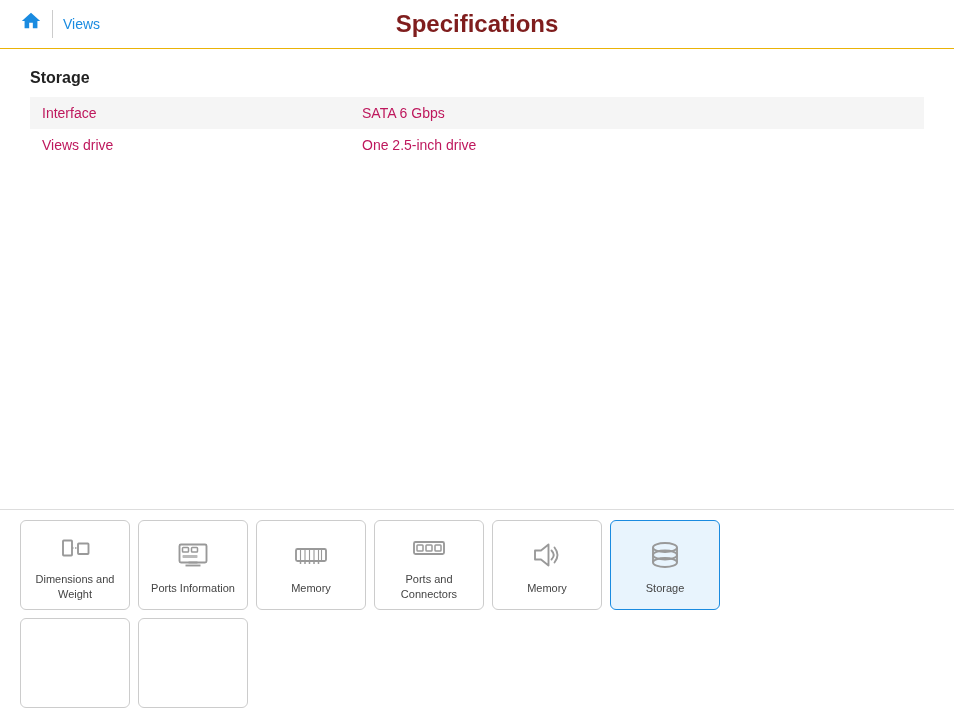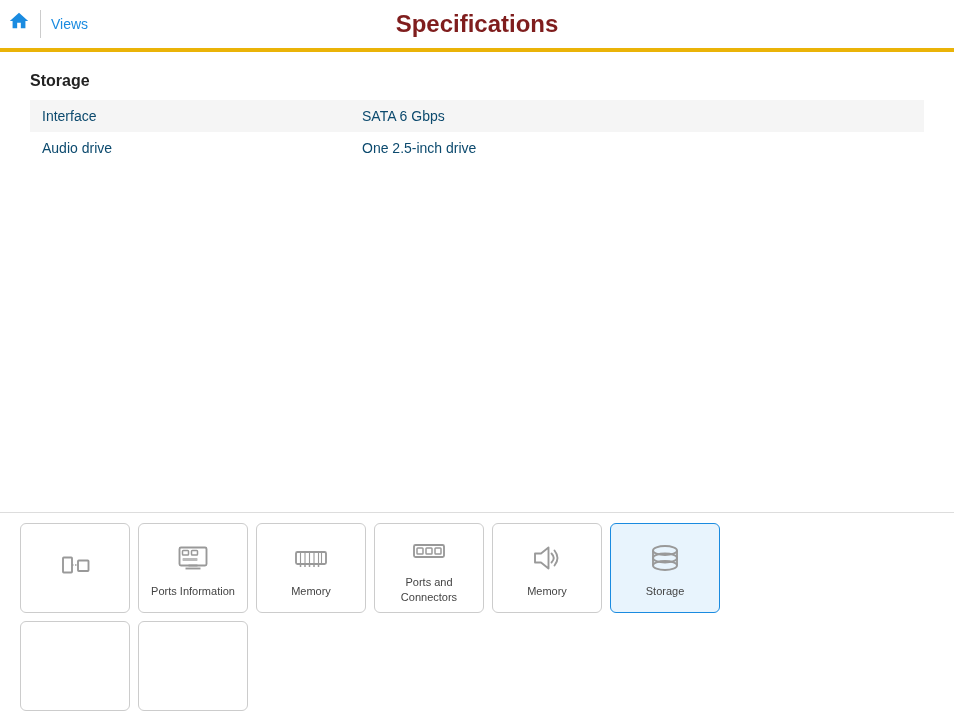--- a/index.html
+++ b/index.html
@@ -2,22 +2,22 @@
 <html><head>
   <meta charset="utf-8">
   <style>
     * { box-sizing: border-box; margin: 0; padding: 0; }
     body { font-family: Arial, sans-serif; background: #fff; color: #333; font-size: 14px; }
 
     
     .header {
       display: flex;
       align-items: center;
-      padding: 10px 8px;
-      border-bottom: 4px solid #eab308;
+      padding: 10px 20px;
+      border-bottom: 1px solid #eab308;
       position: relative;
     }
     .header-left {
       display: flex;
       align-items: center;
       gap: 10px;
     }
     .home-icon {
       color: #1a8be0;
       font-size: 22px;
@@ -58,21 +58,21 @@
       border-collapse: collapse;
     }
     .spec-table tr:nth-child(odd) {
       background: #f5f5f5;
     }
     .spec-table tr:nth-child(even) {
       background: #fff;
     }
     .spec-table td {
       padding: 8px 12px;
-      color: #0c4a6e;
+      color: #be185d;
       font-size: 14px;
     }
     .spec-table td:first-child {
       width: 320px;
     }
 
     
     .bottom-nav {
       border-top: 1px solid #ddd;
       padding: 10px 20px;
@@ -143,37 +143,39 @@
 
 <div class="main-content">
   <div class="section-title">Storage</div>
   <table class="spec-table">
     <tbody id="spec-tbody">
         <tr>
           <td>Interface</td>
           <td>SATA 6 Gbps</td>
         </tr>
         <tr>
-          <td>Audio drive</td>
+          <td>Views drive</td>
           <td>One 2.5-inch drive</td>
         </tr>
       </tbody>
   </table>
 </div>
 
 <div class="bottom-nav">
   <div class="nav-row" id="nav-row-1">
       <div class="nav-item">
         <div class="nav-icon">
           <svg viewBox="0 0 48 48" xmlns="http://www.w3.org/2000/svg">
       <rect x="8" y="14" width="12" height="20" rx="1" stroke="#999" stroke-width="2.5" fill="none"></rect>
       <rect x="28" y="18" width="14" height="14" rx="1" stroke="#999" stroke-width="2.5" fill="none"></rect>
       <line x1="20" y1="24" x2="28" y2="24" stroke="#999" stroke-width="2" stroke-dasharray="2,2"></line>
     </svg>
         </div>
+        <div class="nav-label">Dimensions and
+Weight</div>
       </div>
       <div class="nav-item">
         <div class="nav-icon">
           <svg viewBox="0 0 48 48" xmlns="http://www.w3.org/2000/svg">
       <rect x="6" y="10" width="36" height="24" rx="2" stroke="#999" stroke-width="2.5" fill="none"></rect>
       <rect x="10" y="14" width="8" height="6" rx="1" stroke="#999" stroke-width="2" fill="none"></rect>
       <rect x="22" y="14" width="8" height="6" rx="1" stroke="#999" stroke-width="2" fill="none"></rect>
       <rect x="10" y="24" width="20" height="4" rx="1" fill="#bbb"></rect>
       <line x1="18" y1="34" x2="30" y2="34" stroke="#999" stroke-width="2.5"></line>
       <line x1="14" y1="38" x2="34" y2="38" stroke="#999" stroke-width="2.5"></line>

